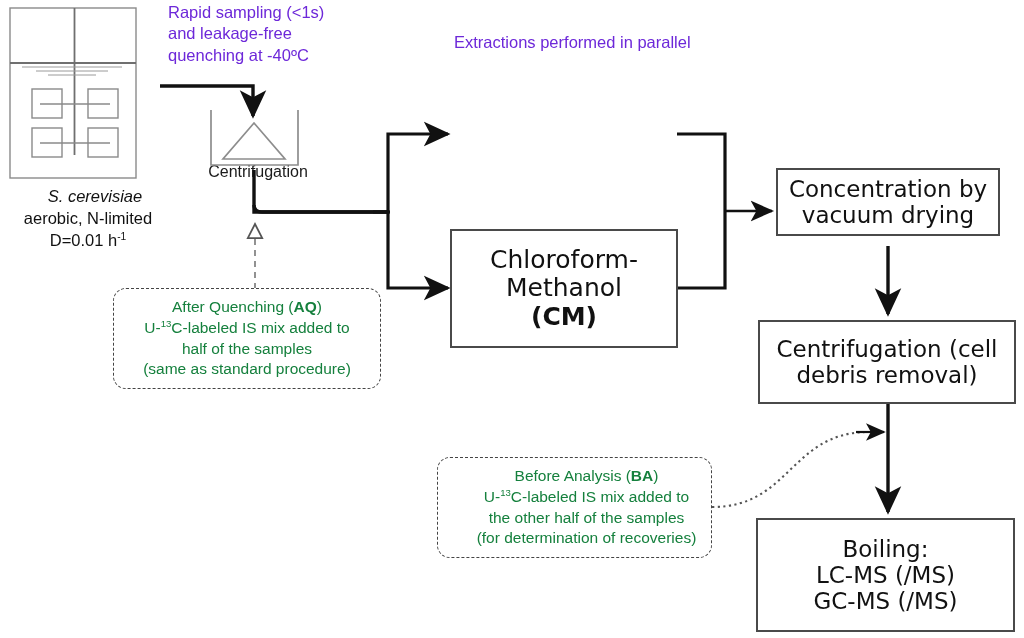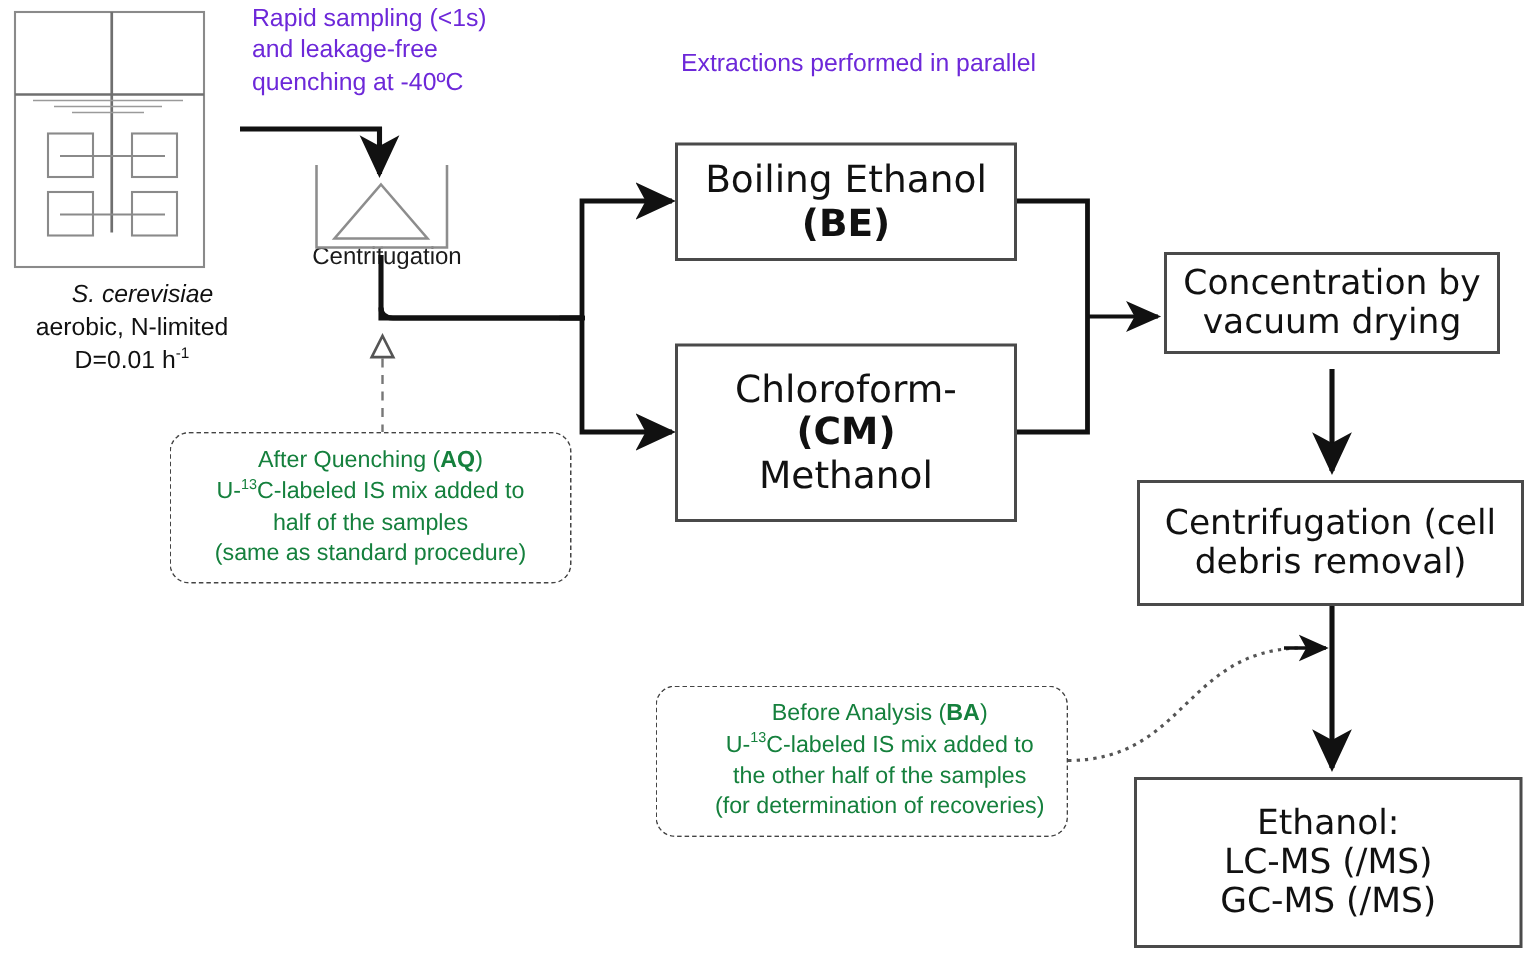--- a/index.html
+++ b/index.html
@@ -168,52 +168,46 @@
     <path d="M888,246 L888,314" stroke="#111111" stroke-width="3.4" fill="none" marker-end="url(#solidArrow)"></path>
 
     <path d="M888,401 L888,512" stroke="#111111" stroke-width="3.4" fill="none" marker-end="url(#solidArrow)"></path>
 
     <path d="M255,289 L255,224" stroke="#777777" stroke-width="1.6" fill="none" stroke-dasharray="6 5" marker-end="url(#hollowArrow)"></path>
 
     <path d="M712,507 C 790,507 790,434 866,432" stroke="#555555" stroke-width="2.1" fill="none" stroke-dasharray="2.2 3.4"></path>
     <path d="M856,432 L884,432" stroke="#111111" stroke-width="2.2" fill="none" marker-end="url(#solidArrowThin)"></path>
   </svg>
 
-  <div class="pbox" style="left:450px; top:95px; width:228px; height:79px; font-size:25px;">
-    <div class="pbox-inner">
-      <div>Boiling Ethanol</div>
-      <div><b>(BE)</b></div>
-    </div>
-  </div>
 
   <div class="pbox" style="left:450px; top:229px; width:228px; height:119px; font-size:25px;">
     <div class="pbox-inner">
       <div>Chloroform-</div>
+      <div>Methanol</div>
       <div><b>(CM)</b></div>
-      <div>Methanol</div>
     </div>
   </div>
 
   <div class="pbox" style="left:776px; top:168px; width:224px; height:68px; font-size:23px;">
     <div class="pbox-inner">
       <div>Concentration by</div>
       <div>vacuum drying</div>
     </div>
   </div>
 
   <div class="pbox" style="left:758px; top:320px; width:258px; height:84px; font-size:23px;align-items:center;">
     <div class="pbox-inner">
       <div>Centrifugation (cell</div>
       <div>debris removal)</div>
     </div>
   </div>
 
   <div class="pbox" style="left:756px; top:518px; width:259px; height:114px; font-size:23px;">
     <div class="pbox-inner">
-      <div>Ethanol:</div>
+      <div>Boiling:</div>
       <div>LC-MS (/MS)</div>
       <div>GC-MS (/MS)</div>
     </div>
   </div>
 
   <div class="callout" style="left:113px; top:288px; width:268px; height:101px;">
     <div>
       <div><span>After Quenching (</span><b>AQ</b><span>)</span></div>
       <div><span>U-</span><sup>13</sup><span>C-labeled IS mix added to</span></div>
       <div>half of the samples</div>

